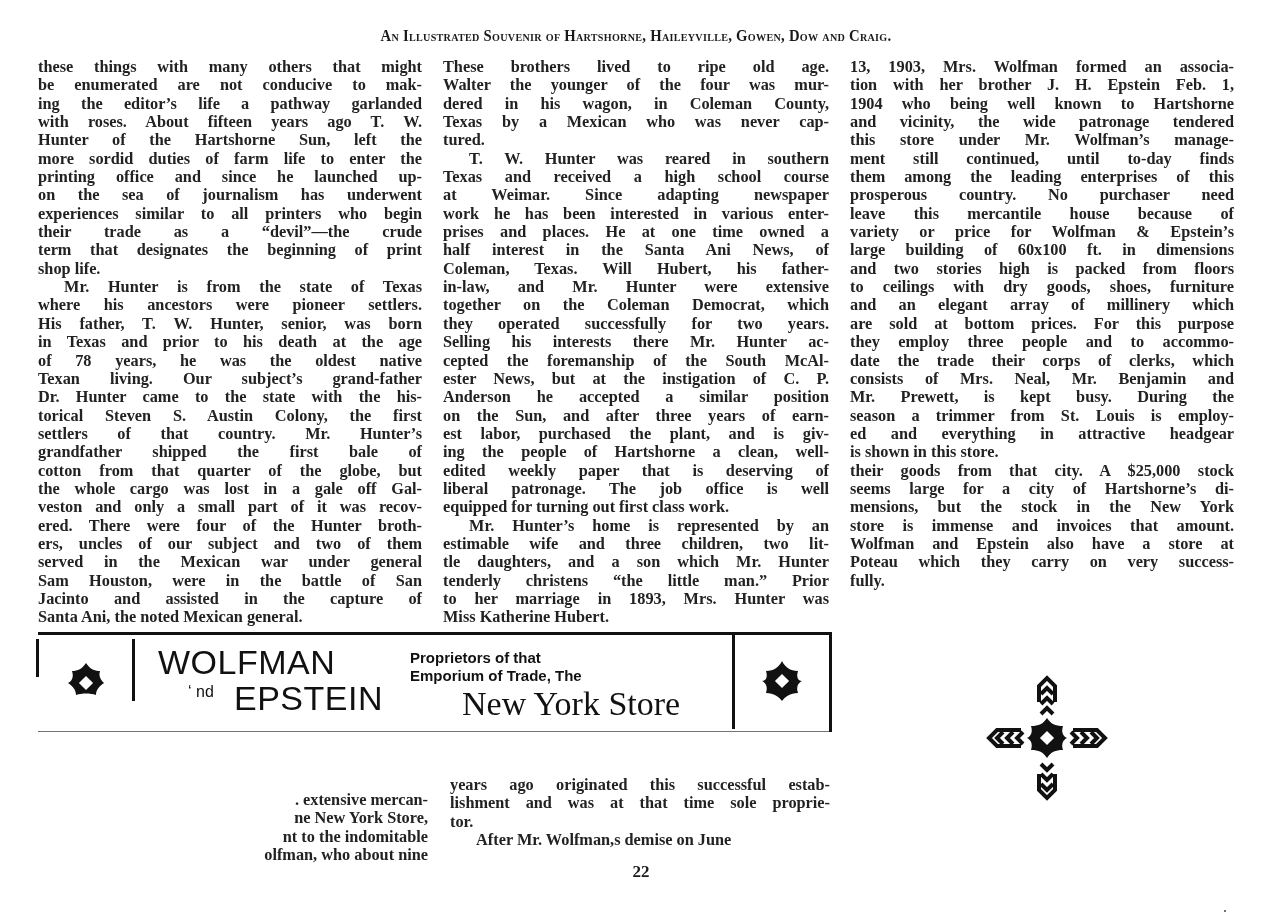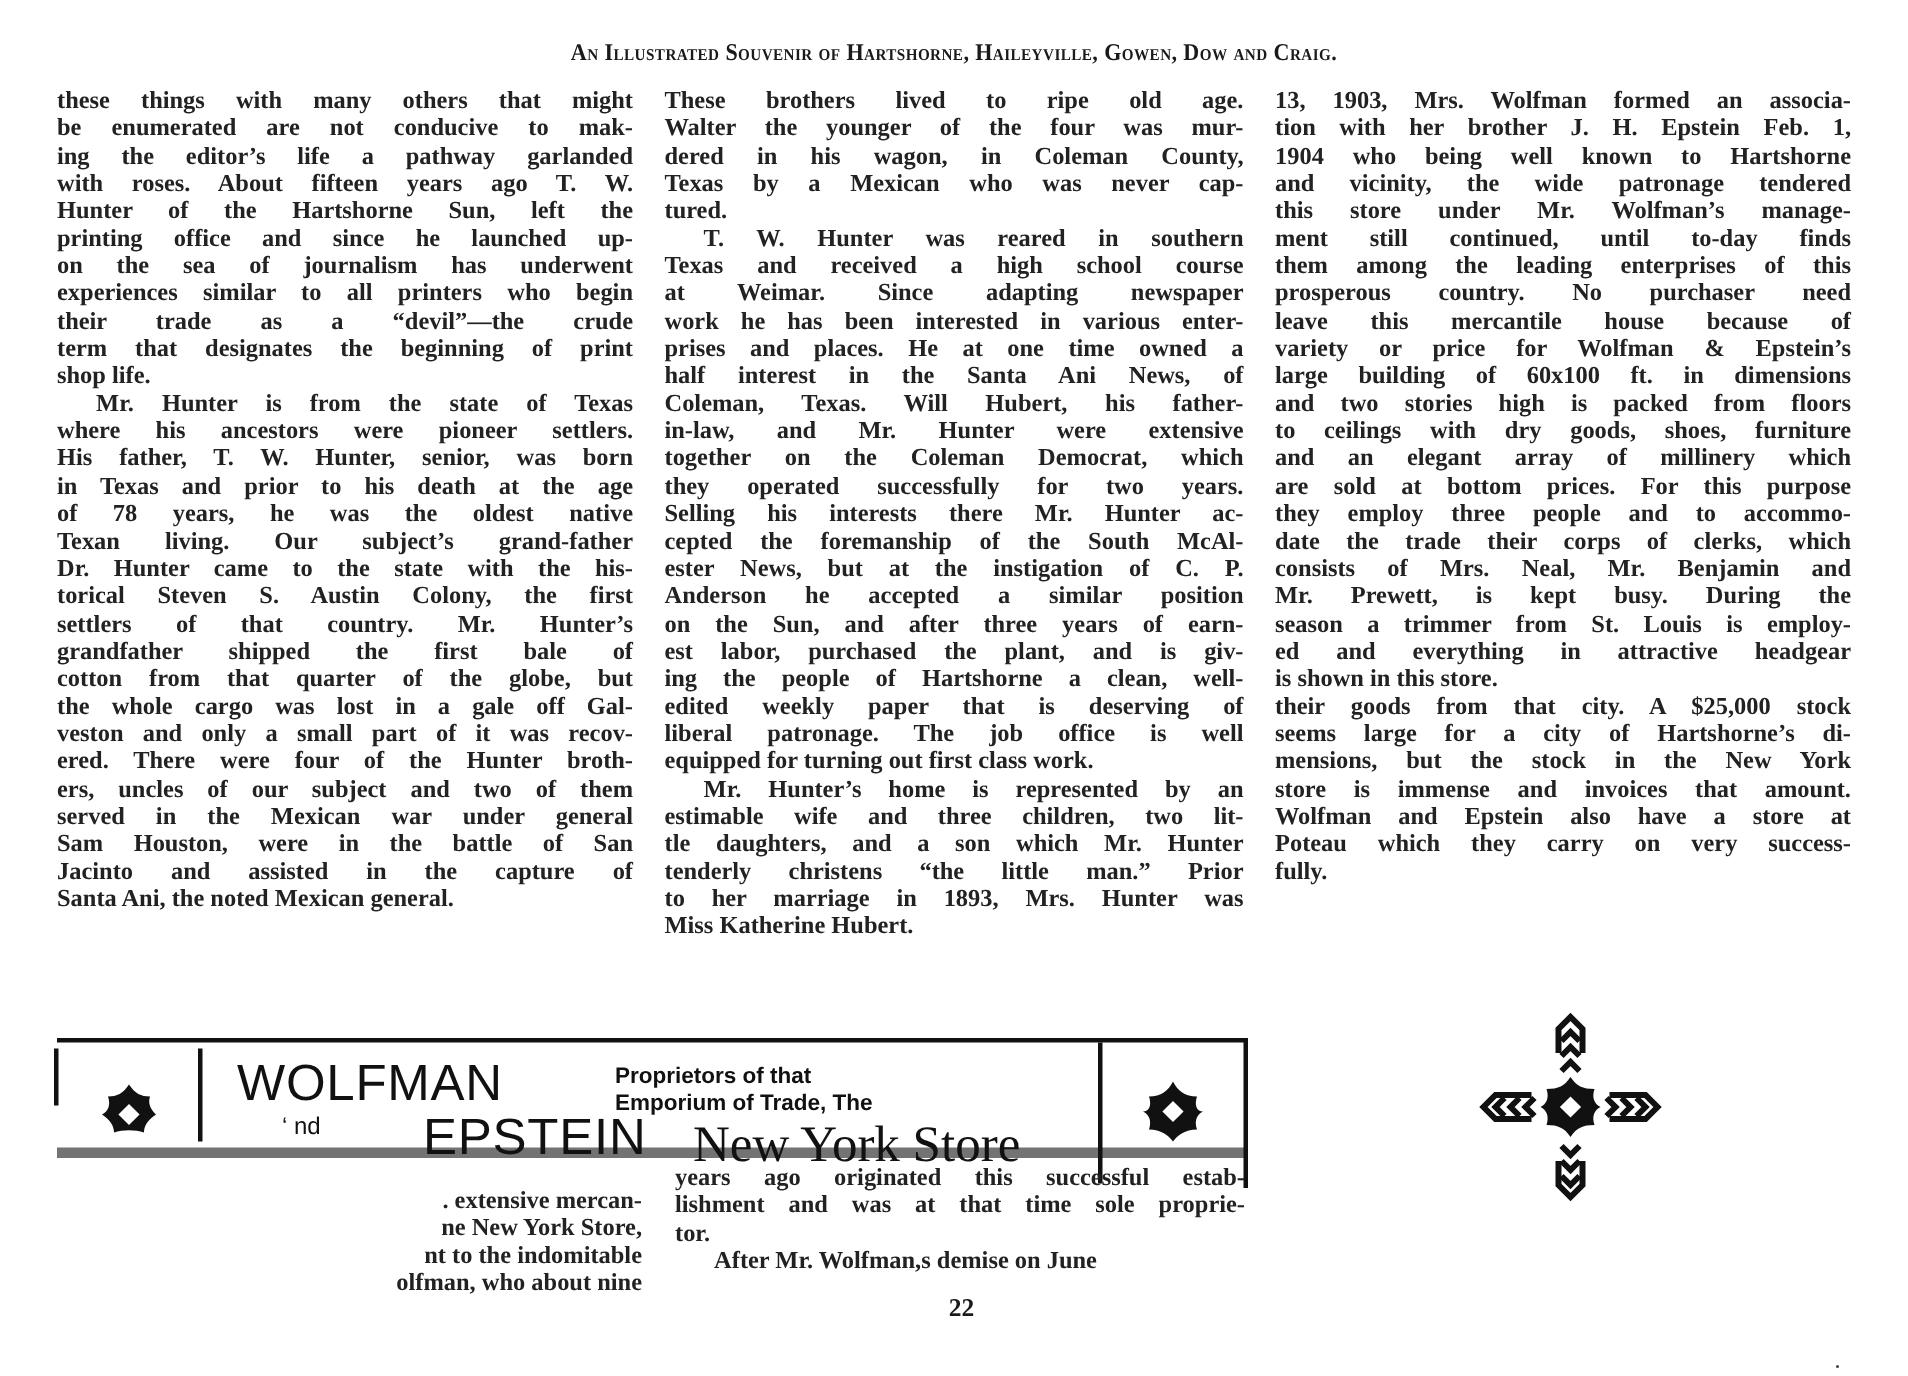--- a/index.html
+++ b/index.html
@@ -13,30 +13,30 @@
   .col p { margin: 0; }
   .line { display: block; text-align: justify; text-align-last: justify; white-space: nowrap; }
   .line.last { text-align-last: left; }
   #col1 { left: 38px; top: 58px; width: 384px; }
   #col2 { left: 443px; top: 58px; width: 386px; }
   #col3 { left: 850px; top: 58px; width: 384px; }
   #col4 { left: 196px; top: 776px; width: 232px; text-align: right; margin-top: 15px; }
   #col4 .line { text-align: right; text-align-last: right; }
   #col5 { left: 450px; top: 776px; width: 380px; }
 
-  .ad { position: absolute; left: 38px; top: 692px; width: 794px; height: 80px;
-        border-top: 3px solid #111; border-bottom: 7px solid #737373; box-sizing: border-box; }
+  .ad { position: absolute; left: 38px; top: 632px; width: 794px; height: 100px;
+        border-top: 3px solid #111; border-bottom: 1px solid #737373; box-sizing: border-box; }
   .ad-bar { position: absolute; background: #111; width: 3px; }
   .ad-orn { position: absolute; width: 44px; height: 44px; }
   .ad-wolfman { position: absolute; left: 120px; top: 8px; font-family: "Liberation Sans", sans-serif;
                 font-size: 34px; letter-spacing: 0.5px; color: #111; }
   .ad-and { position: absolute; left: 150px; top: 48px; font-family: "Liberation Sans", sans-serif;
             font-size: 16px; color: #111; }
   .ad-epstein { position: absolute; left: 196px; top: 44px; font-family: "Liberation Sans", sans-serif;
-                font-size: 34px; letter-spacing: 0.5px; color: #111; margin-left: 48px; }
+                font-size: 34px; letter-spacing: 0.5px; color: #111; }
   .ad-prop { position: absolute; left: 372px; top: 14px; font-family: "Liberation Sans", sans-serif;
              font-weight: bold; font-size: 15px; line-height: 18px; color: #111; }
   .ad-store { position: absolute; left: 424px; top: 50px; font-family: "Liberation Serif", serif;
               font-size: 34px; color: #111; }
 
   .cross { position: absolute; left: 985px; top: 672px; width: 125px; height: 130px; }
   .page-num { position: absolute; top: 862px; left: 0; width: 1282px; text-align: center;
               font-family: "Liberation Serif", serif; font-weight: bold; font-size: 17px; }
   .speck { position: absolute; left: 1224px; top: 910px; width: 2px; height: 2px; background: #444; border-radius: 1px; }
 </style>
@@ -45,20 +45,21 @@
 
 <div class="header">An Illustrated Souvenir of Hartshorne, Haileyville, Gowen, Dow and Craig.</div>
 
 <div class="col" id="col1">
     <p>
       <span class="line">these things with many others that might</span>
       <span class="line">be enumerated are not conducive to mak-</span>
       <span class="line">ing the editor’s life a pathway garlanded</span>
       <span class="line">with roses. About fifteen years ago T. W.</span>
       <span class="line">Hunter of the Hartshorne Sun, left the</span>
+      <span class="line">more sordid duties of farm life to enter the</span>
       <span class="line">printing office and since he launched up-</span>
       <span class="line">on the sea of journalism has underwent</span>
       <span class="line">experiences similar to all printers who begin</span>
       <span class="line">their trade as a “devil”—the crude</span>
       <span class="line">term that designates the beginning of print</span>
       <span class="line last">shop life.</span>
     </p>
     <p>
       <span class="line" style="padding-left: 1.6em;">Mr. Hunter is from the state of Texas</span>
       <span class="line">where his ancestors were pioneer settlers.</span>

